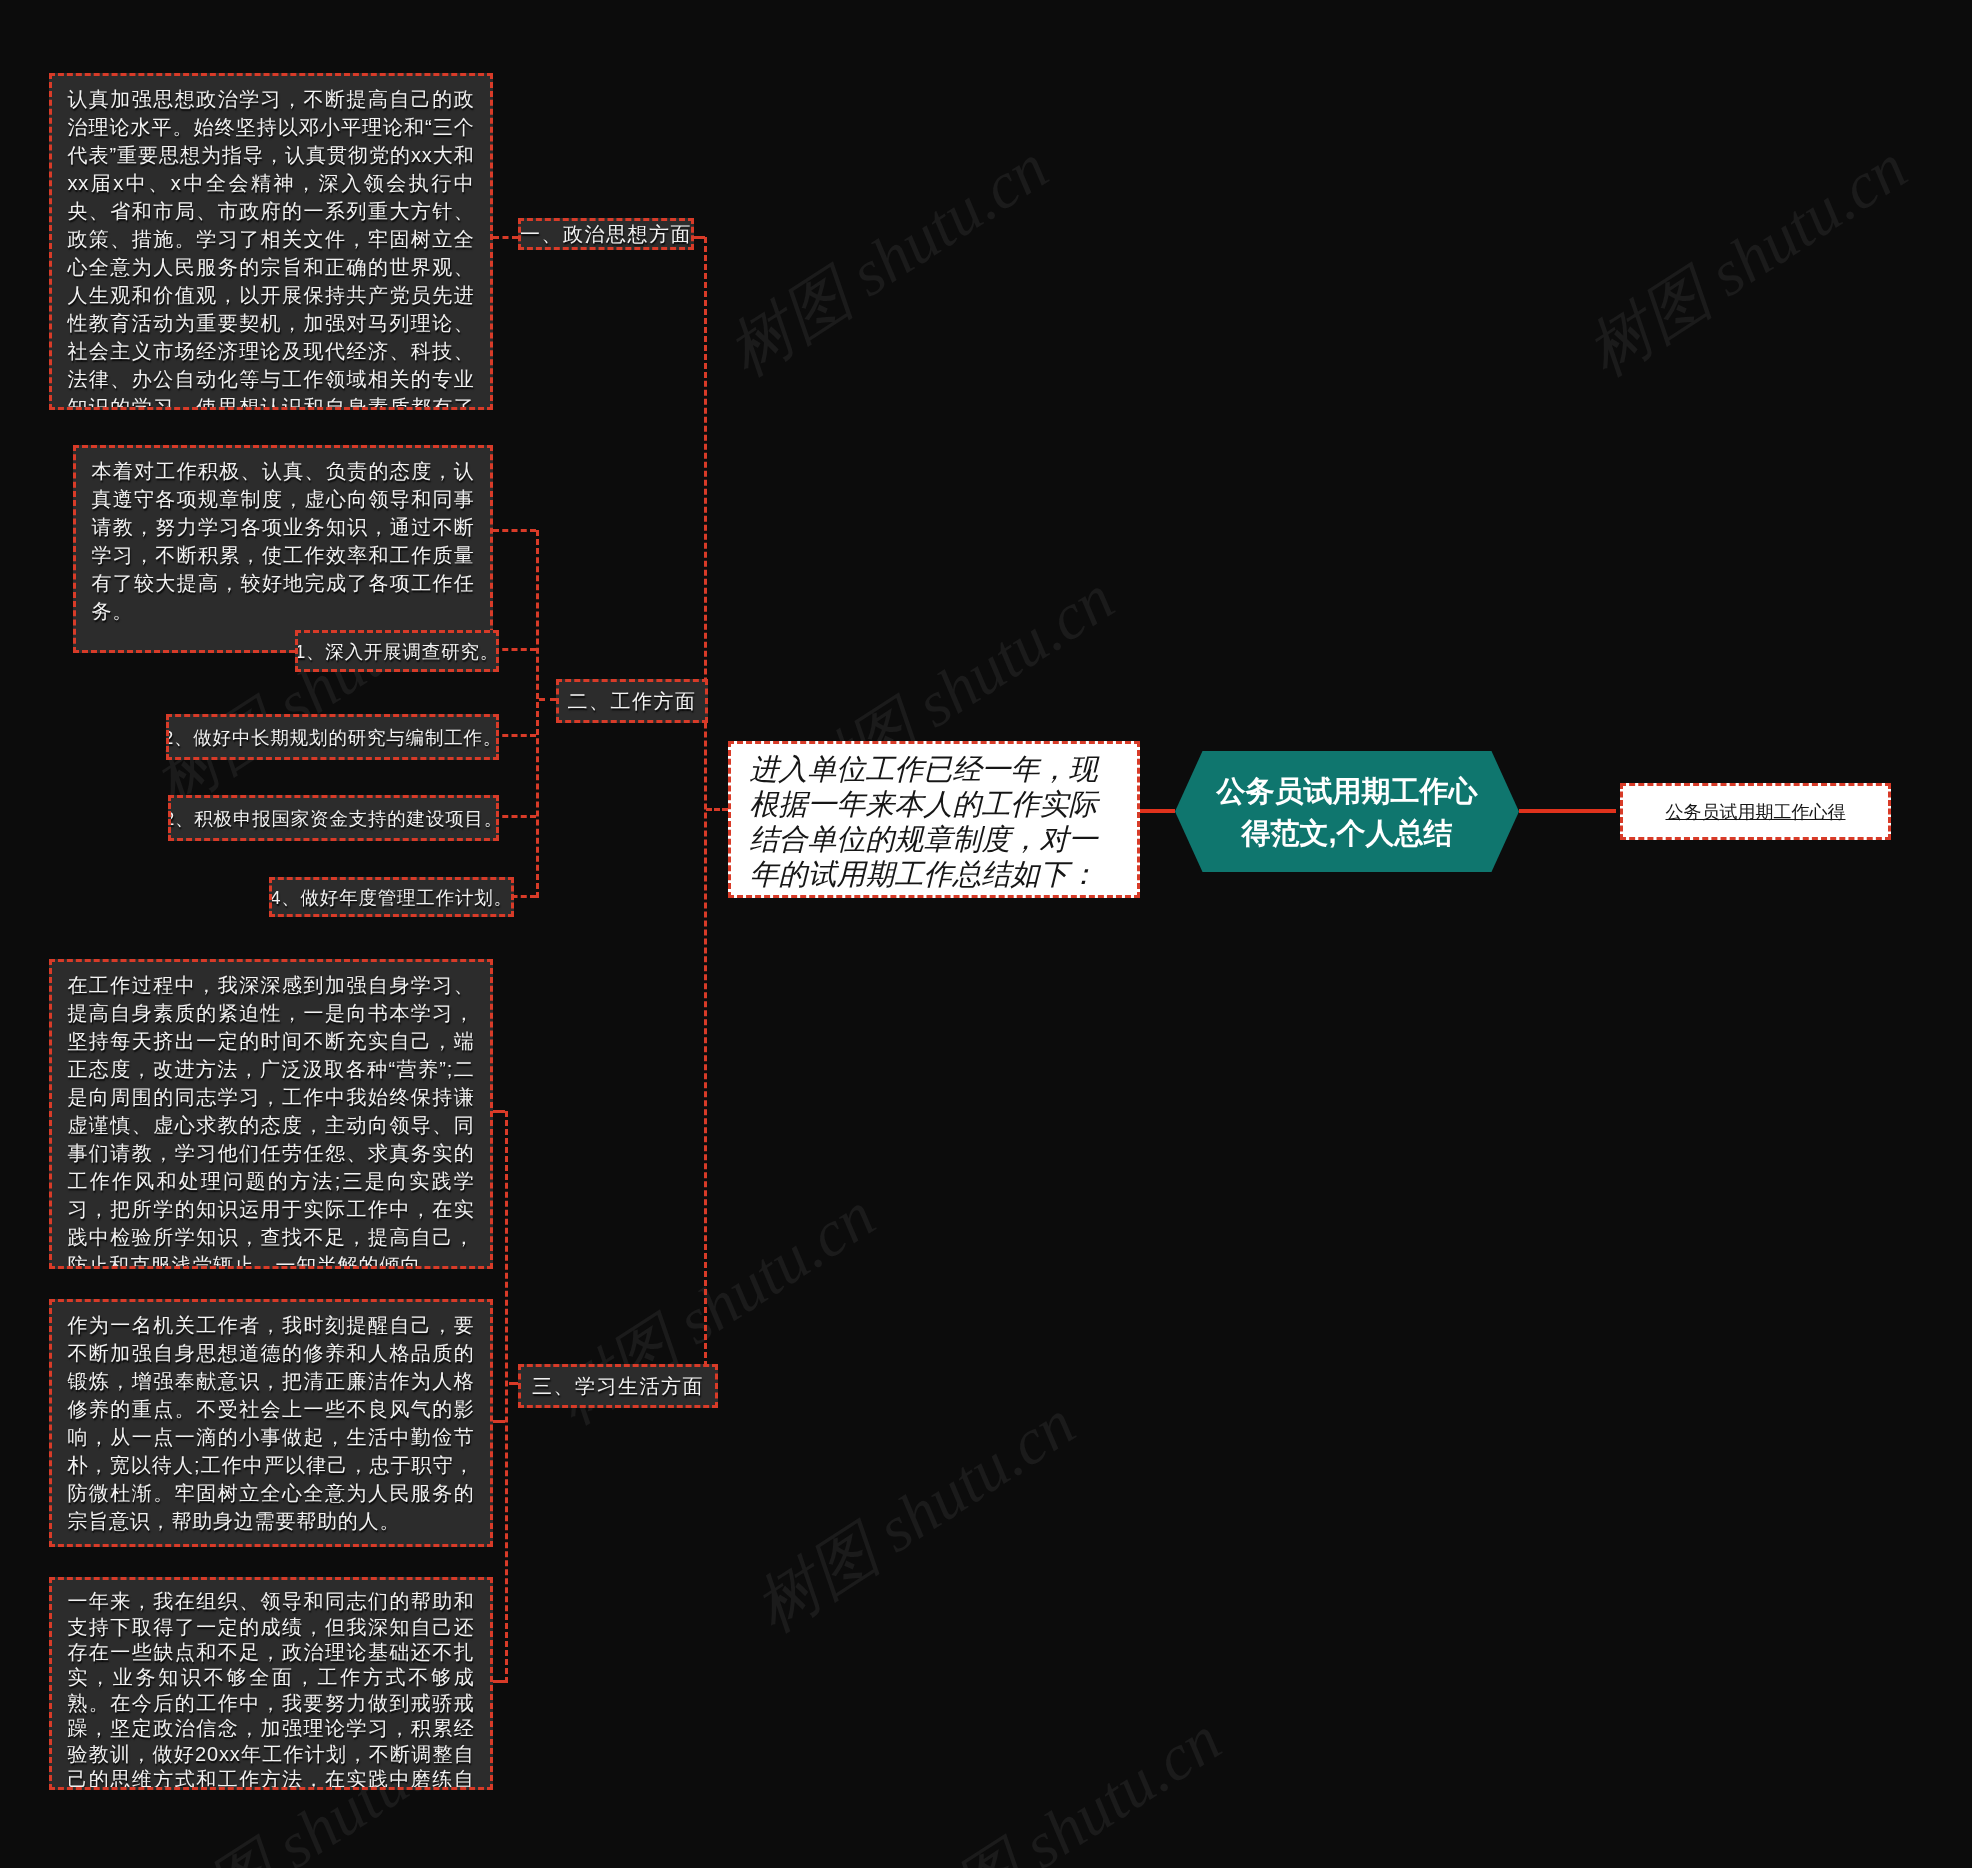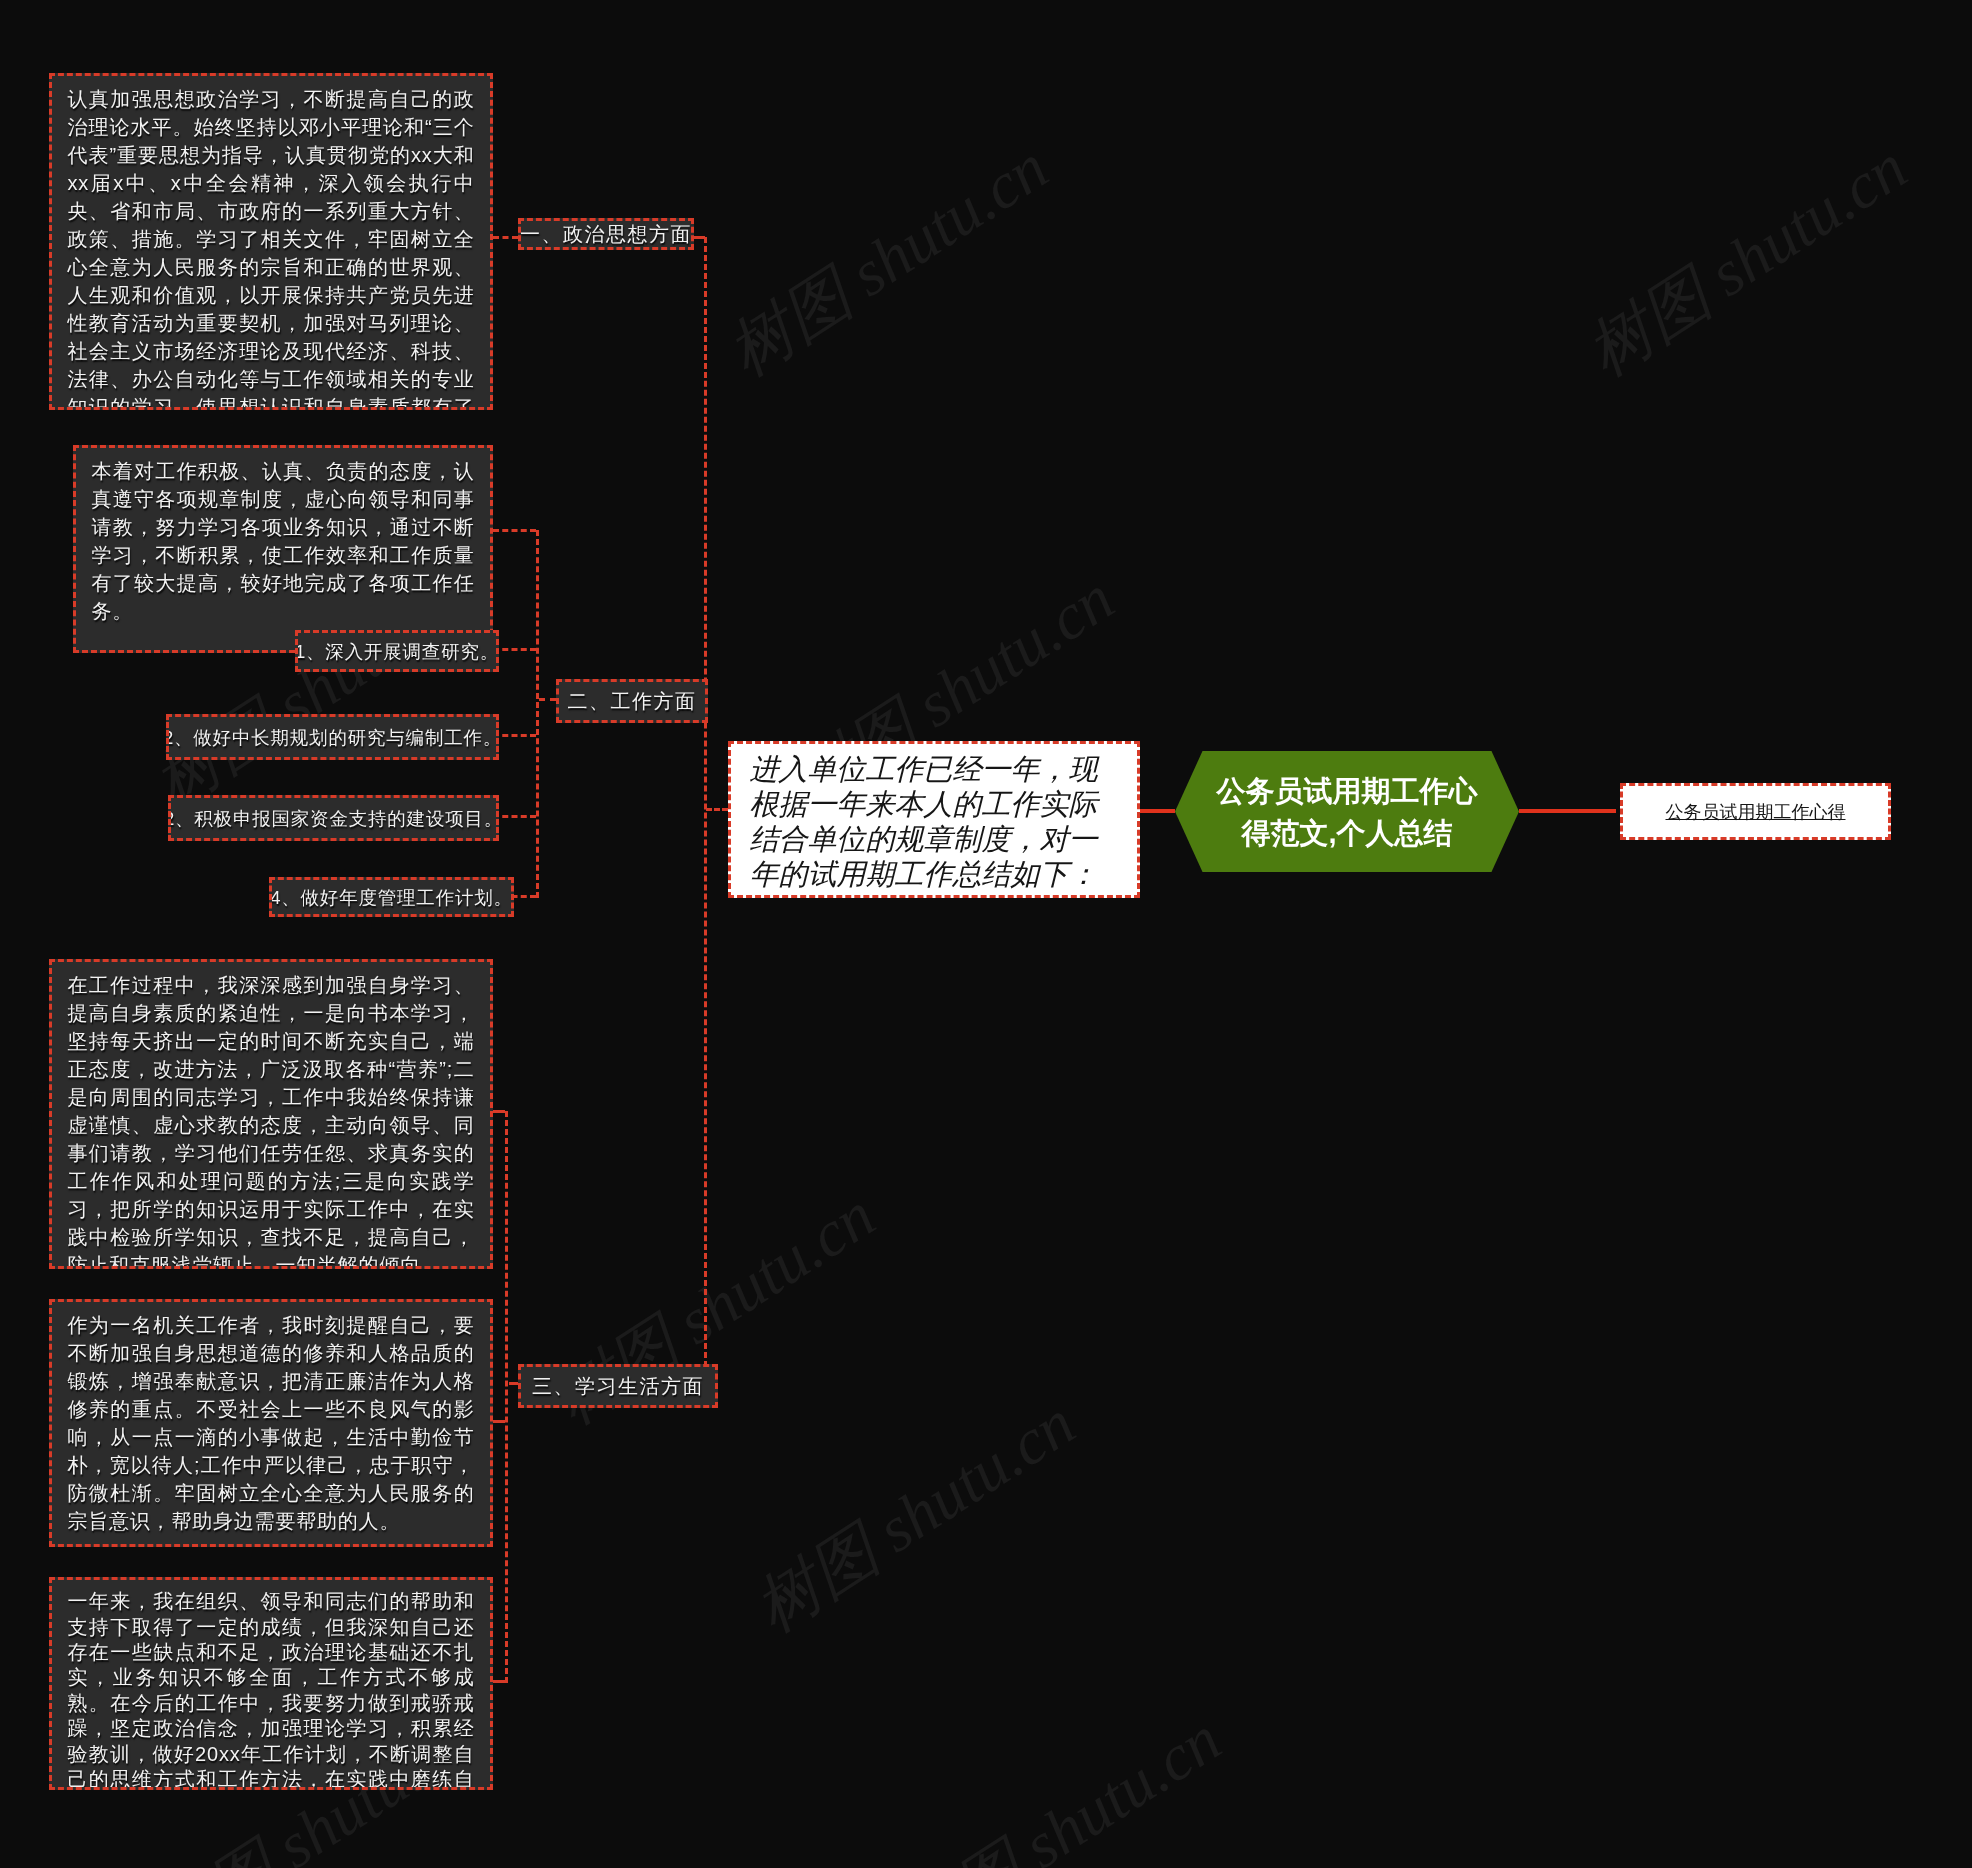--- a/index.html
+++ b/index.html
@@ -50,21 +50,21 @@
     font-style:italic;
   }
   .rightnode{
     display:flex;align-items:center;justify-content:center;
     font-size:18px;white-space:nowrap;text-decoration:underline;
   }
   .central{
     position:absolute;
     left:1175px;top:751px;width:344px;height:121px;
     box-sizing:border-box;
-    background:#4d7c0f;
+    background:#0f766e;
     clip-path:polygon(8% 0,92% 0,100% 50%,92% 100%,8% 100%,0 50%);
     color:#ffffff;
     display:flex;align-items:center;justify-content:center;
     text-align:center;
     font-size:29px;font-weight:bold;line-height:42px;
     padding:0 31px;
   }
   
   .hconn{position:absolute;height:0;border-top:3.1px dashed #d83b28;}
   .vconn{position:absolute;width:0;border-left:3.1px dashed #d83b28;}

